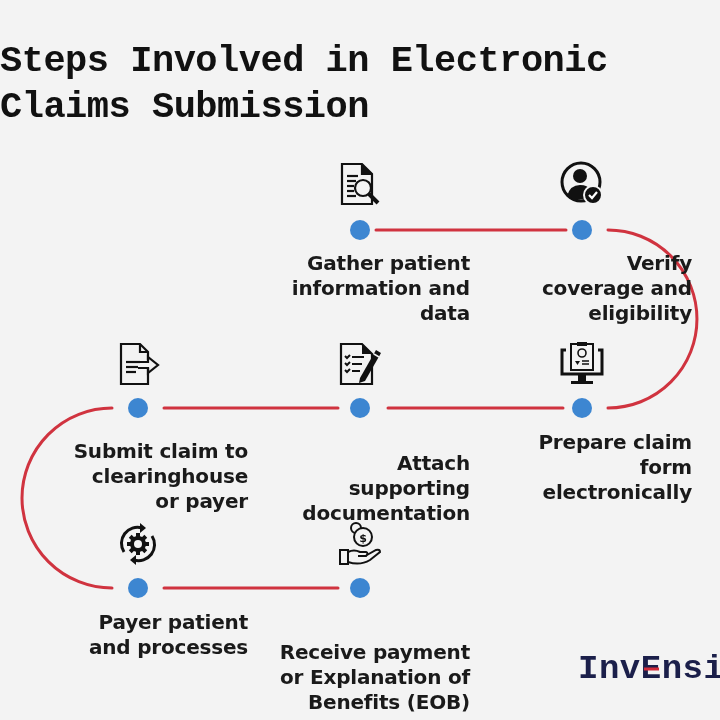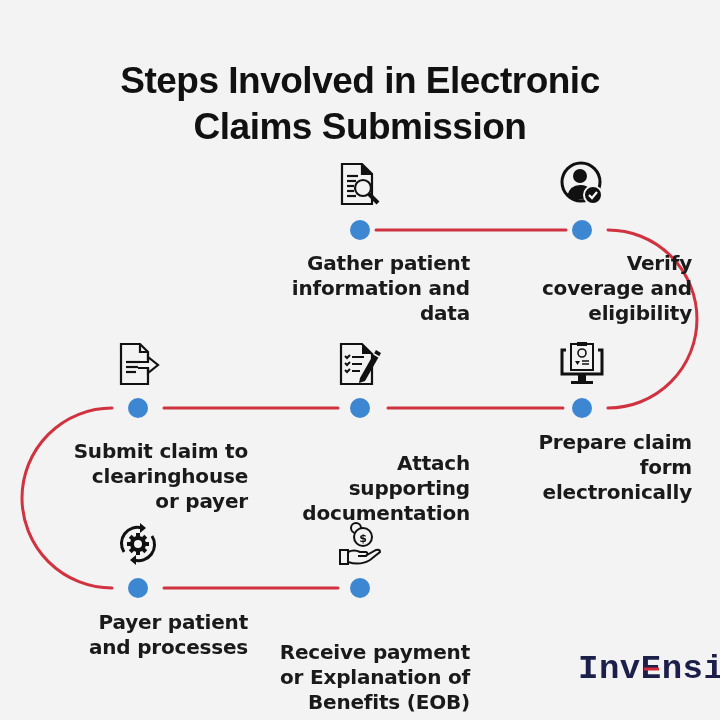--- a/index.html
+++ b/index.html
@@ -3,24 +3,23 @@
   <meta charset="utf-8">
   <style>
     html, body { margin: 0; padding: 0; }
     body {
       width: 720px; height: 720px; background: #f3f3f3;
       position: relative; overflow: hidden;
       font-family: "DejaVu Sans", sans-serif; color: #161616;
     }
     .title {
       position: absolute; left: 0; right: 0; top: 38px;
-      text-align: center; font-family: Liberation Sans, sans-serif;
+      font-family: Liberation Mono, monospace;
       font-weight: bold; font-size: 37px; line-height: 46px; letter-spacing: -0.5px;
       color: #111;
-      margin-top: 20px;
     }
     .title span { display: block; }
     svg.flow { position: absolute; left: 0; top: 0; width: 720px; height: 720px; }
     .step-label {
       position: absolute; width: 220px; text-align: right;
       font-weight: bold; font-size: 20px; line-height: 25px; color: #1a1a1a;
       letter-spacing: -0.2px;
     }
     .step-label span { display: block; }
     .icon { position: absolute; width: 48px; height: 48px; }

